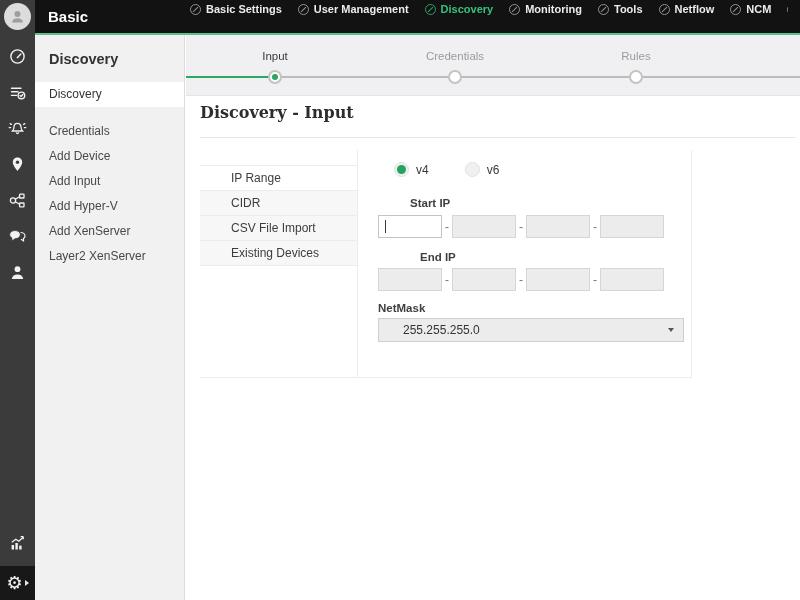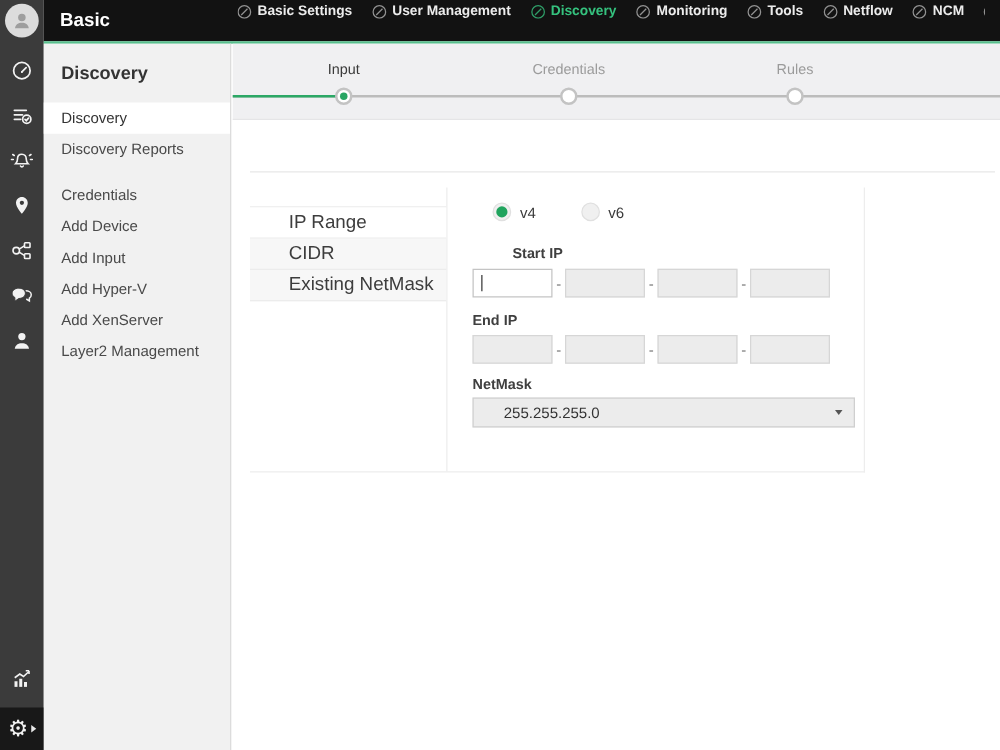--- a/index.html
+++ b/index.html
@@ -63,21 +63,21 @@
   .page-title{position:absolute;left:14px;top:68px;font-family:"DejaVu Serif","Liberation Serif",serif;
               font-size:16px;font-weight:bold;color:#2d2d2d;}
   .title-divider{position:absolute;left:14px;top:102px;width:596px;height:1px;background:#e8e8e8;}
 
   
   .panel{position:absolute;left:14px;top:115px;width:492px;height:228px;
          border-right:1px solid #ededed;border-bottom:1px solid #ededed;box-sizing:border-box;}
   .tab-col{position:absolute;left:0;top:0;width:158px;height:100%;border-right:1px solid #ededed;
            box-sizing:border-box;}
   .tab-list{margin-top:15px;border-top:1px solid #ececec;}
-  .tab{height:24px;line-height:24px;padding-left:31px;font-size:15px;color:#3d3d3d;background:#f7f7f7;
+  .tab{height:24px;line-height:24px;padding-left:31px;font-size:12px;color:#3d3d3d;background:#f7f7f7;
        border-bottom:1px solid #ececec;cursor:pointer;}
   .tab.selected{background:#fff;}
 
   .form{position:absolute;left:158px;top:0;right:0;bottom:0;}
   .radio-row{position:absolute;left:36px;top:12px;display:flex;align-items:center;gap:36px;}
   .radio{display:flex;align-items:center;gap:7px;font-size:12px;color:#3a3a3a;cursor:pointer;}
   .radio .circle{width:15px;height:15px;border-radius:50%;background:#f0f0f0;border:1px solid #e0e0e0;
                  box-sizing:border-box;position:relative;}
   .radio.checked .circle::after{content:"";position:absolute;left:2px;top:2px;width:9px;height:9px;
                  border-radius:50%;background:#21a45e;}
@@ -210,27 +210,26 @@
           <span class="slash-icon"></span>
         </span>
 
     </nav>
   </div>
   <div class="accent-line"></div>
 
   <div class="sidebar">
     <div class="sidebar-title">Discovery</div>
     <div class="side-item selected">Discovery</div>
-    <div class="side-item">Discovery Reports</div>
     <div class="side-item gap">Credentials</div>
     <div class="side-item">Add Device</div>
     <div class="side-item">Add Input</div>
     <div class="side-item">Add Hyper-V</div>
     <div class="side-item">Add XenServer</div>
-    <div class="side-item">Layer2 Management</div>
+    <div class="side-item">Layer2 XenServer</div>
   </div>
 
   <div class="main">
 
     <div class="stepper">
       <div class="step-line"></div>
       <div class="step-line-progress" style="width:89px;"></div>
       <span class="step-label active" style="left:89px;">Input</span>
       <span class="step-label" style="left:269px;">Credentials</span>
       <span class="step-label" style="left:450px;">Rules</span>
@@ -238,28 +237,30 @@
           <span class="dot"></span>
         </span>
       <span class="step-node" style="left:262px;">
           <span class="dot"></span>
         </span>
       <span class="step-node" style="left:443px;">
           <span class="dot"></span>
         </span>
     </div>
 
+    <div class="page-title">Discovery - Input</div>
     <div class="title-divider"></div>
 
     <div class="panel">
       <div class="tab-col">
         <div class="tab-list">
           <div class="tab selected">IP Range</div>
           <div class="tab">CIDR</div>
-          <div class="tab">Existing NetMask</div>
+          <div class="tab">CSV File Import</div>
+          <div class="tab">Existing Devices</div>
         </div>
       </div>
 
       <div class="form">
         <div class="radio-row">
           <span class="radio checked">
             <span class="circle"></span>
             <span>v4</span>
           </span>
           <span class="radio">
@@ -275,21 +276,21 @@
               <span class="text-caret"></span>
             </span>
           <span class="sep">-</span>
           <input class="octet" type="text" style="">
           <span class="sep">-</span>
           <input class="octet" type="text" style="">
           <span class="sep">-</span>
           <input class="octet" type="text" style="">
         </div>
 
-        <div class="field-label" style="top:101px;">End IP</div>
+        <div class="field-label" style="top:101px;margin-left:42px;">End IP</div>
         <div class="octet-row" style="top:118px;">
           <input class="octet" type="text" style="">
           <span class="sep">-</span>
           <input class="octet" type="text" style="">
           <span class="sep">-</span>
           <input class="octet" type="text" style="">
           <span class="sep">-</span>
           <input class="octet" type="text" style="">
         </div>
 

